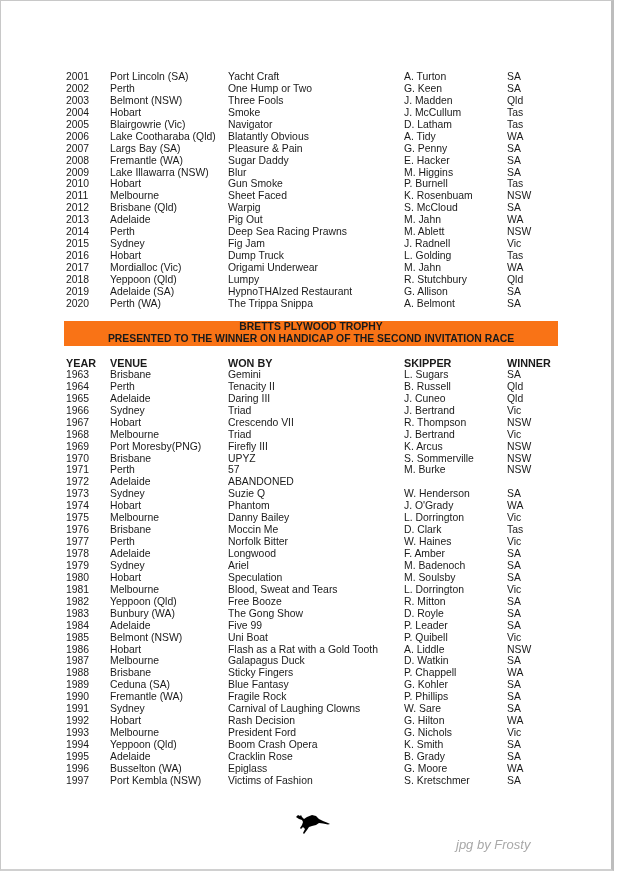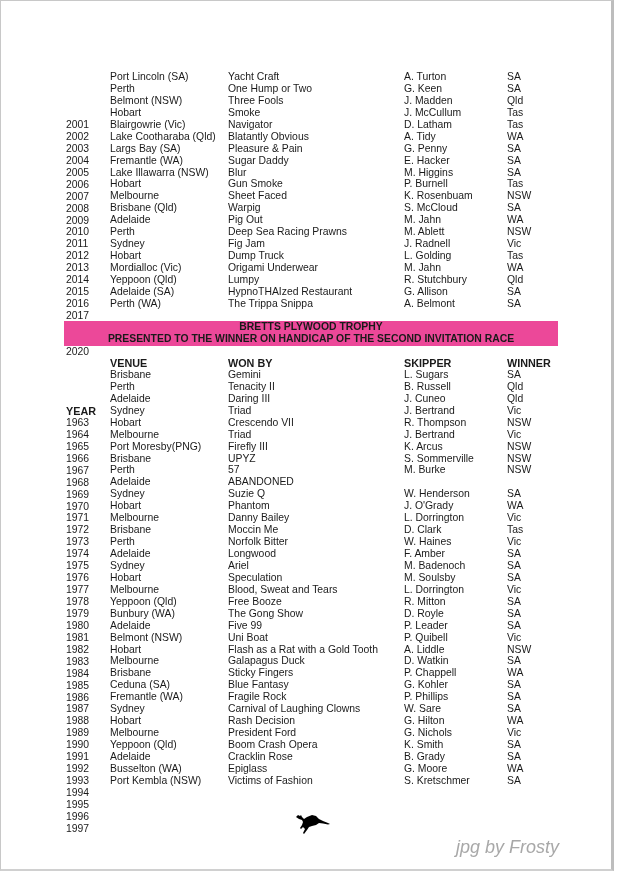--- a/index.html
+++ b/index.html
@@ -8,36 +8,36 @@
       font-family: "Liberation Sans", sans-serif; color: #1a1a1a;
     }
     .page {
       position: absolute; left: 0; top: 0; width: 614px; height: 871px;
       border: 1px solid #c8c8c8; border-right: 3px solid #bdbdbd; border-bottom: 2px solid #d0d0d0;
       background: #fff; box-sizing: border-box;
     }
     .tbl { position: absolute; left: 65px; width: 490px; }
     .row { position: relative; height: 11.95px; font-size: 10.4px; line-height: 12px; white-space: nowrap; }
     .row span { position: absolute; top: 0; }
-    .c-year { left: 0; margin-top: 48px; }
+    .c-year { left: 0; }
     .c-venue { left: 44px; }
     .c-won { left: 162px; }
     .c-skip { left: 338px; }
     .c-state { left: 441px; }
     .hdr span { font-weight: bold; font-size: 10.8px; }
     #table1 { top: 70px; }
     .trophy-box {
       position: absolute; left: 63px; top: 320px; width: 494px; height: 25px;
-      background: #ec4899; text-align: center; font-weight: bold; font-size: 10.4px; line-height: 12px;
+      background: #f97316; text-align: center; font-weight: bold; font-size: 10.4px; line-height: 12px;
       padding-top: 0px;
     }
     #table2 { top: 356px; }
     .kangaroo { position: absolute; left: 294px; top: 810px; width: 36px; height: 24px; }
     .credit {
-      position: absolute; left: 455px; top: 836px; font-style: italic; font-size: 18px; color: #a8a8a8;
+      position: absolute; left: 455px; top: 836px; font-style: italic; font-size: 13px; color: #a8a8a8;
       font-family: "Liberation Sans", sans-serif;
     }
     .pagenum { position: absolute; left: 561px; top: 838px; font-size: 12px; color: #333; font-family: "Liberation Serif", serif; margin-top: 48px; }
   </style>
 </head>
 <body>
 
 <div class="page">
 
   <div class="tbl" id="table1">

